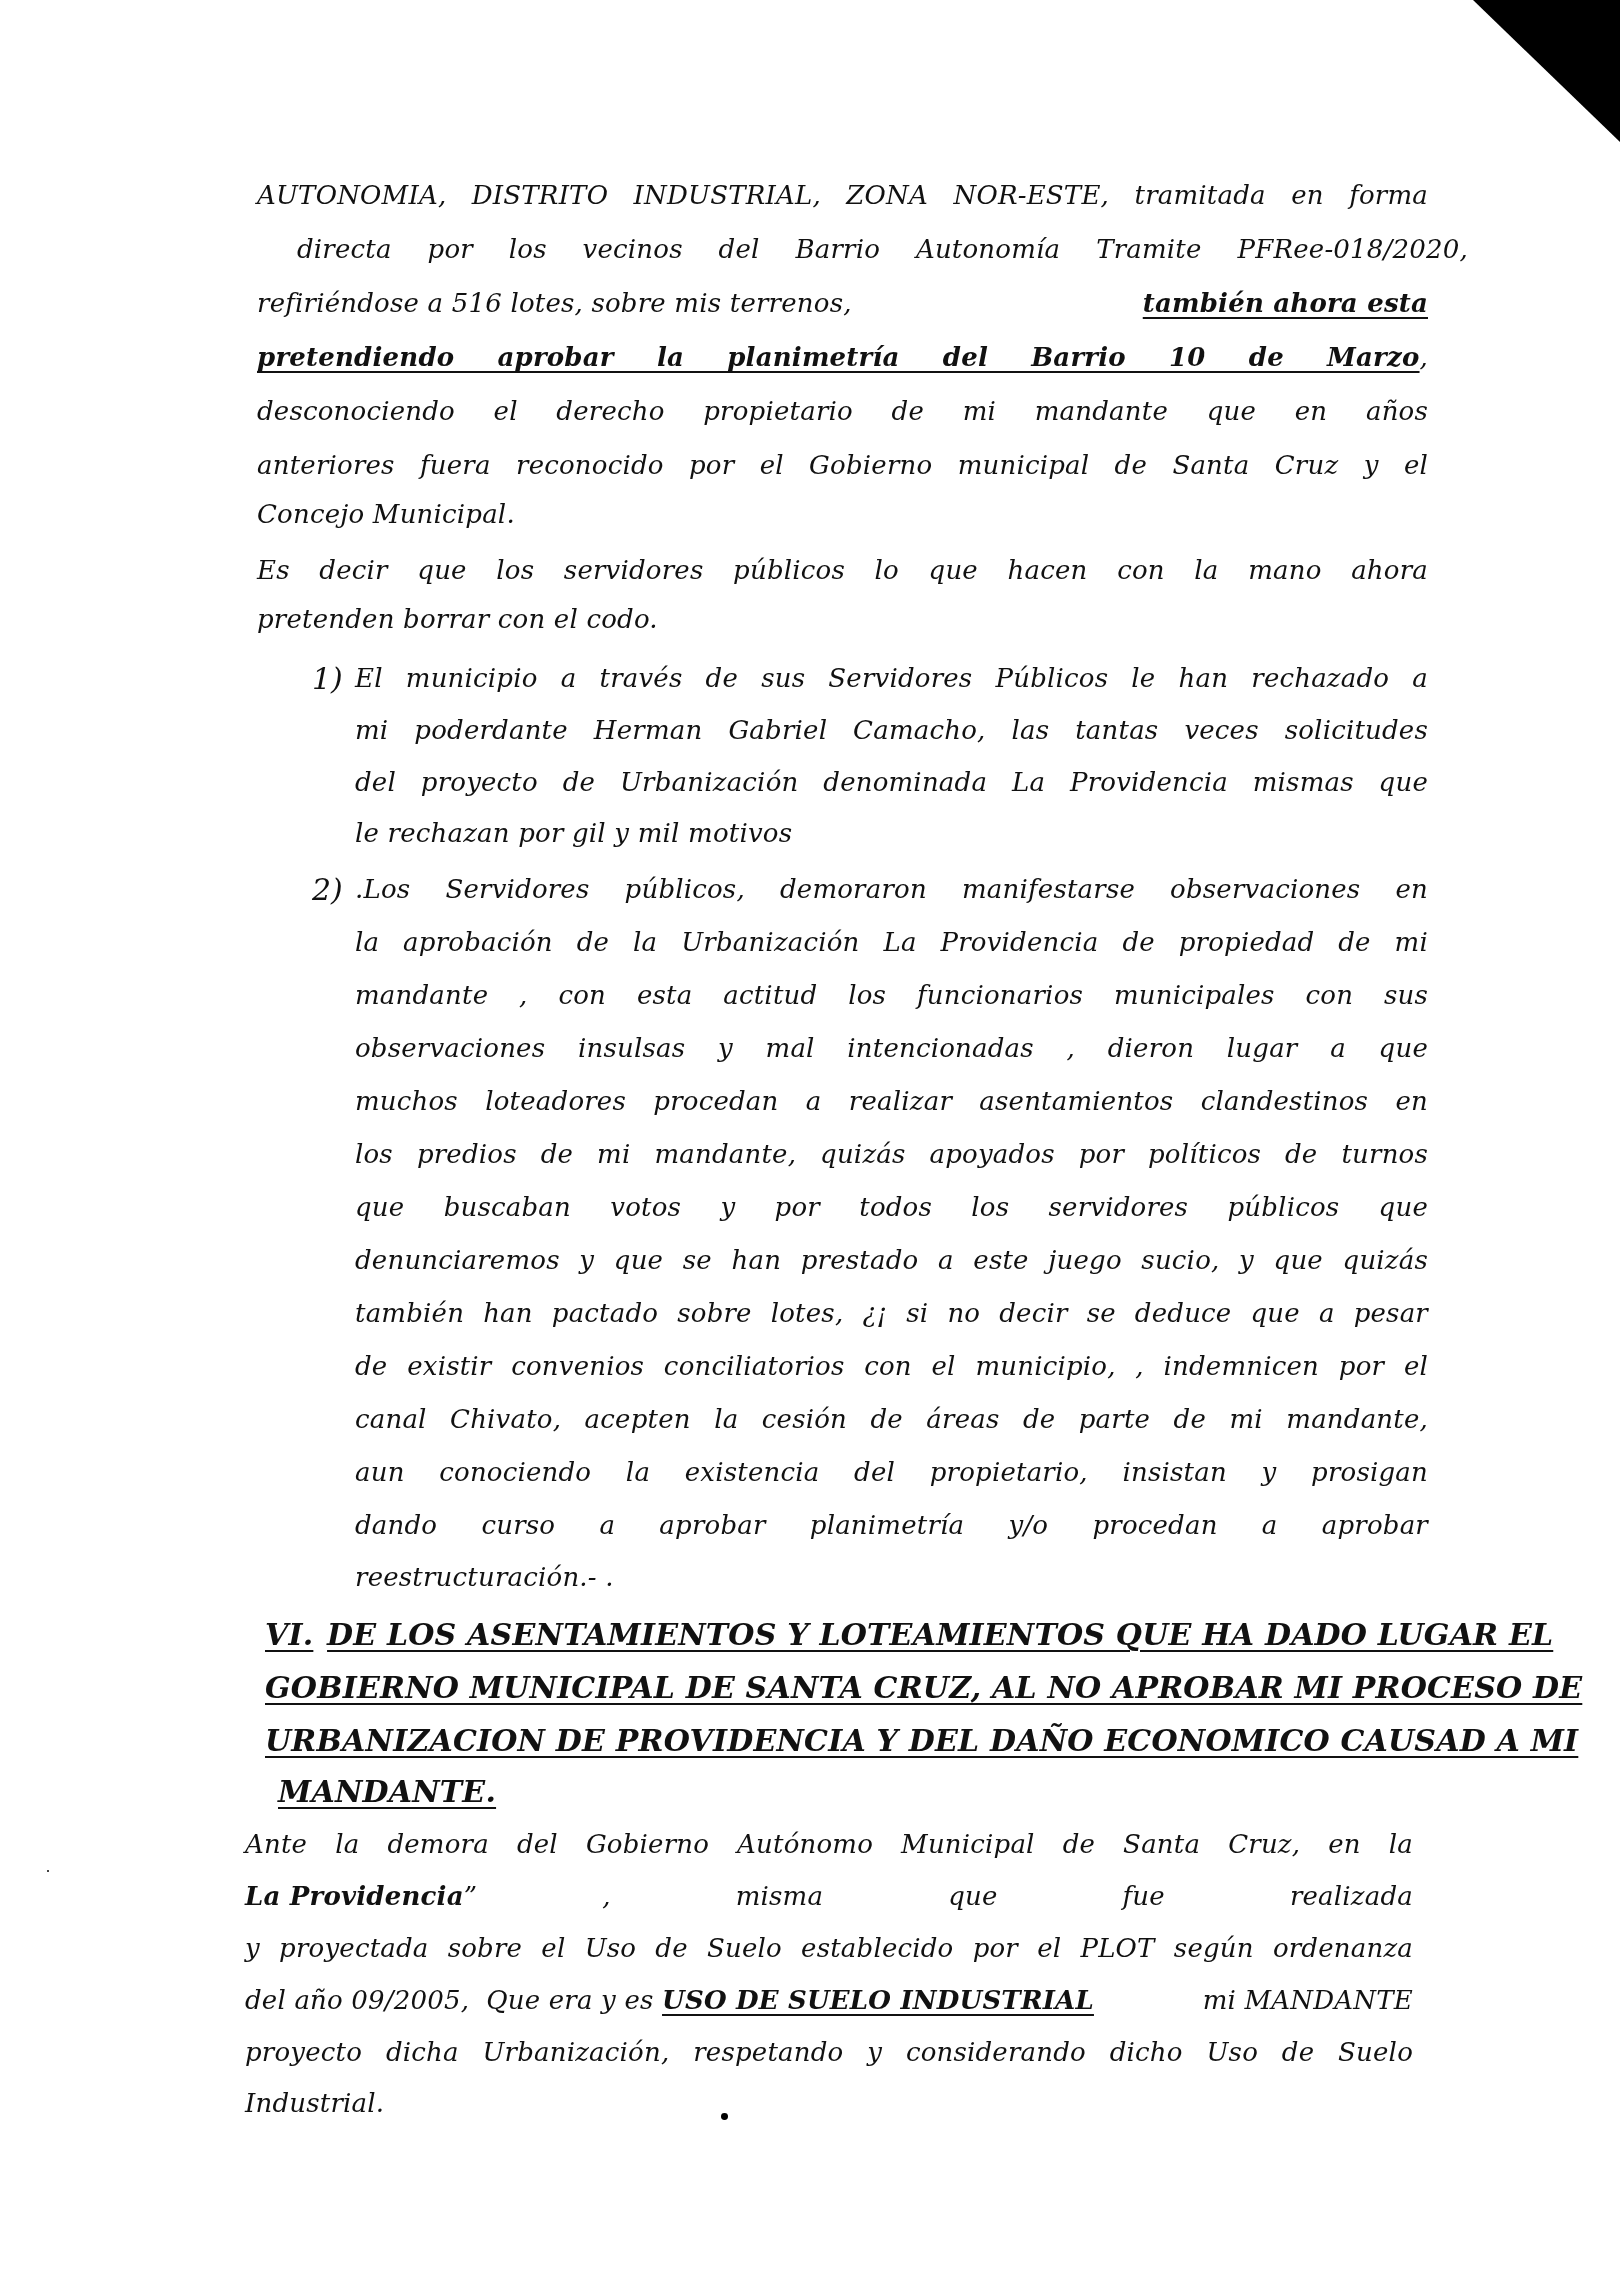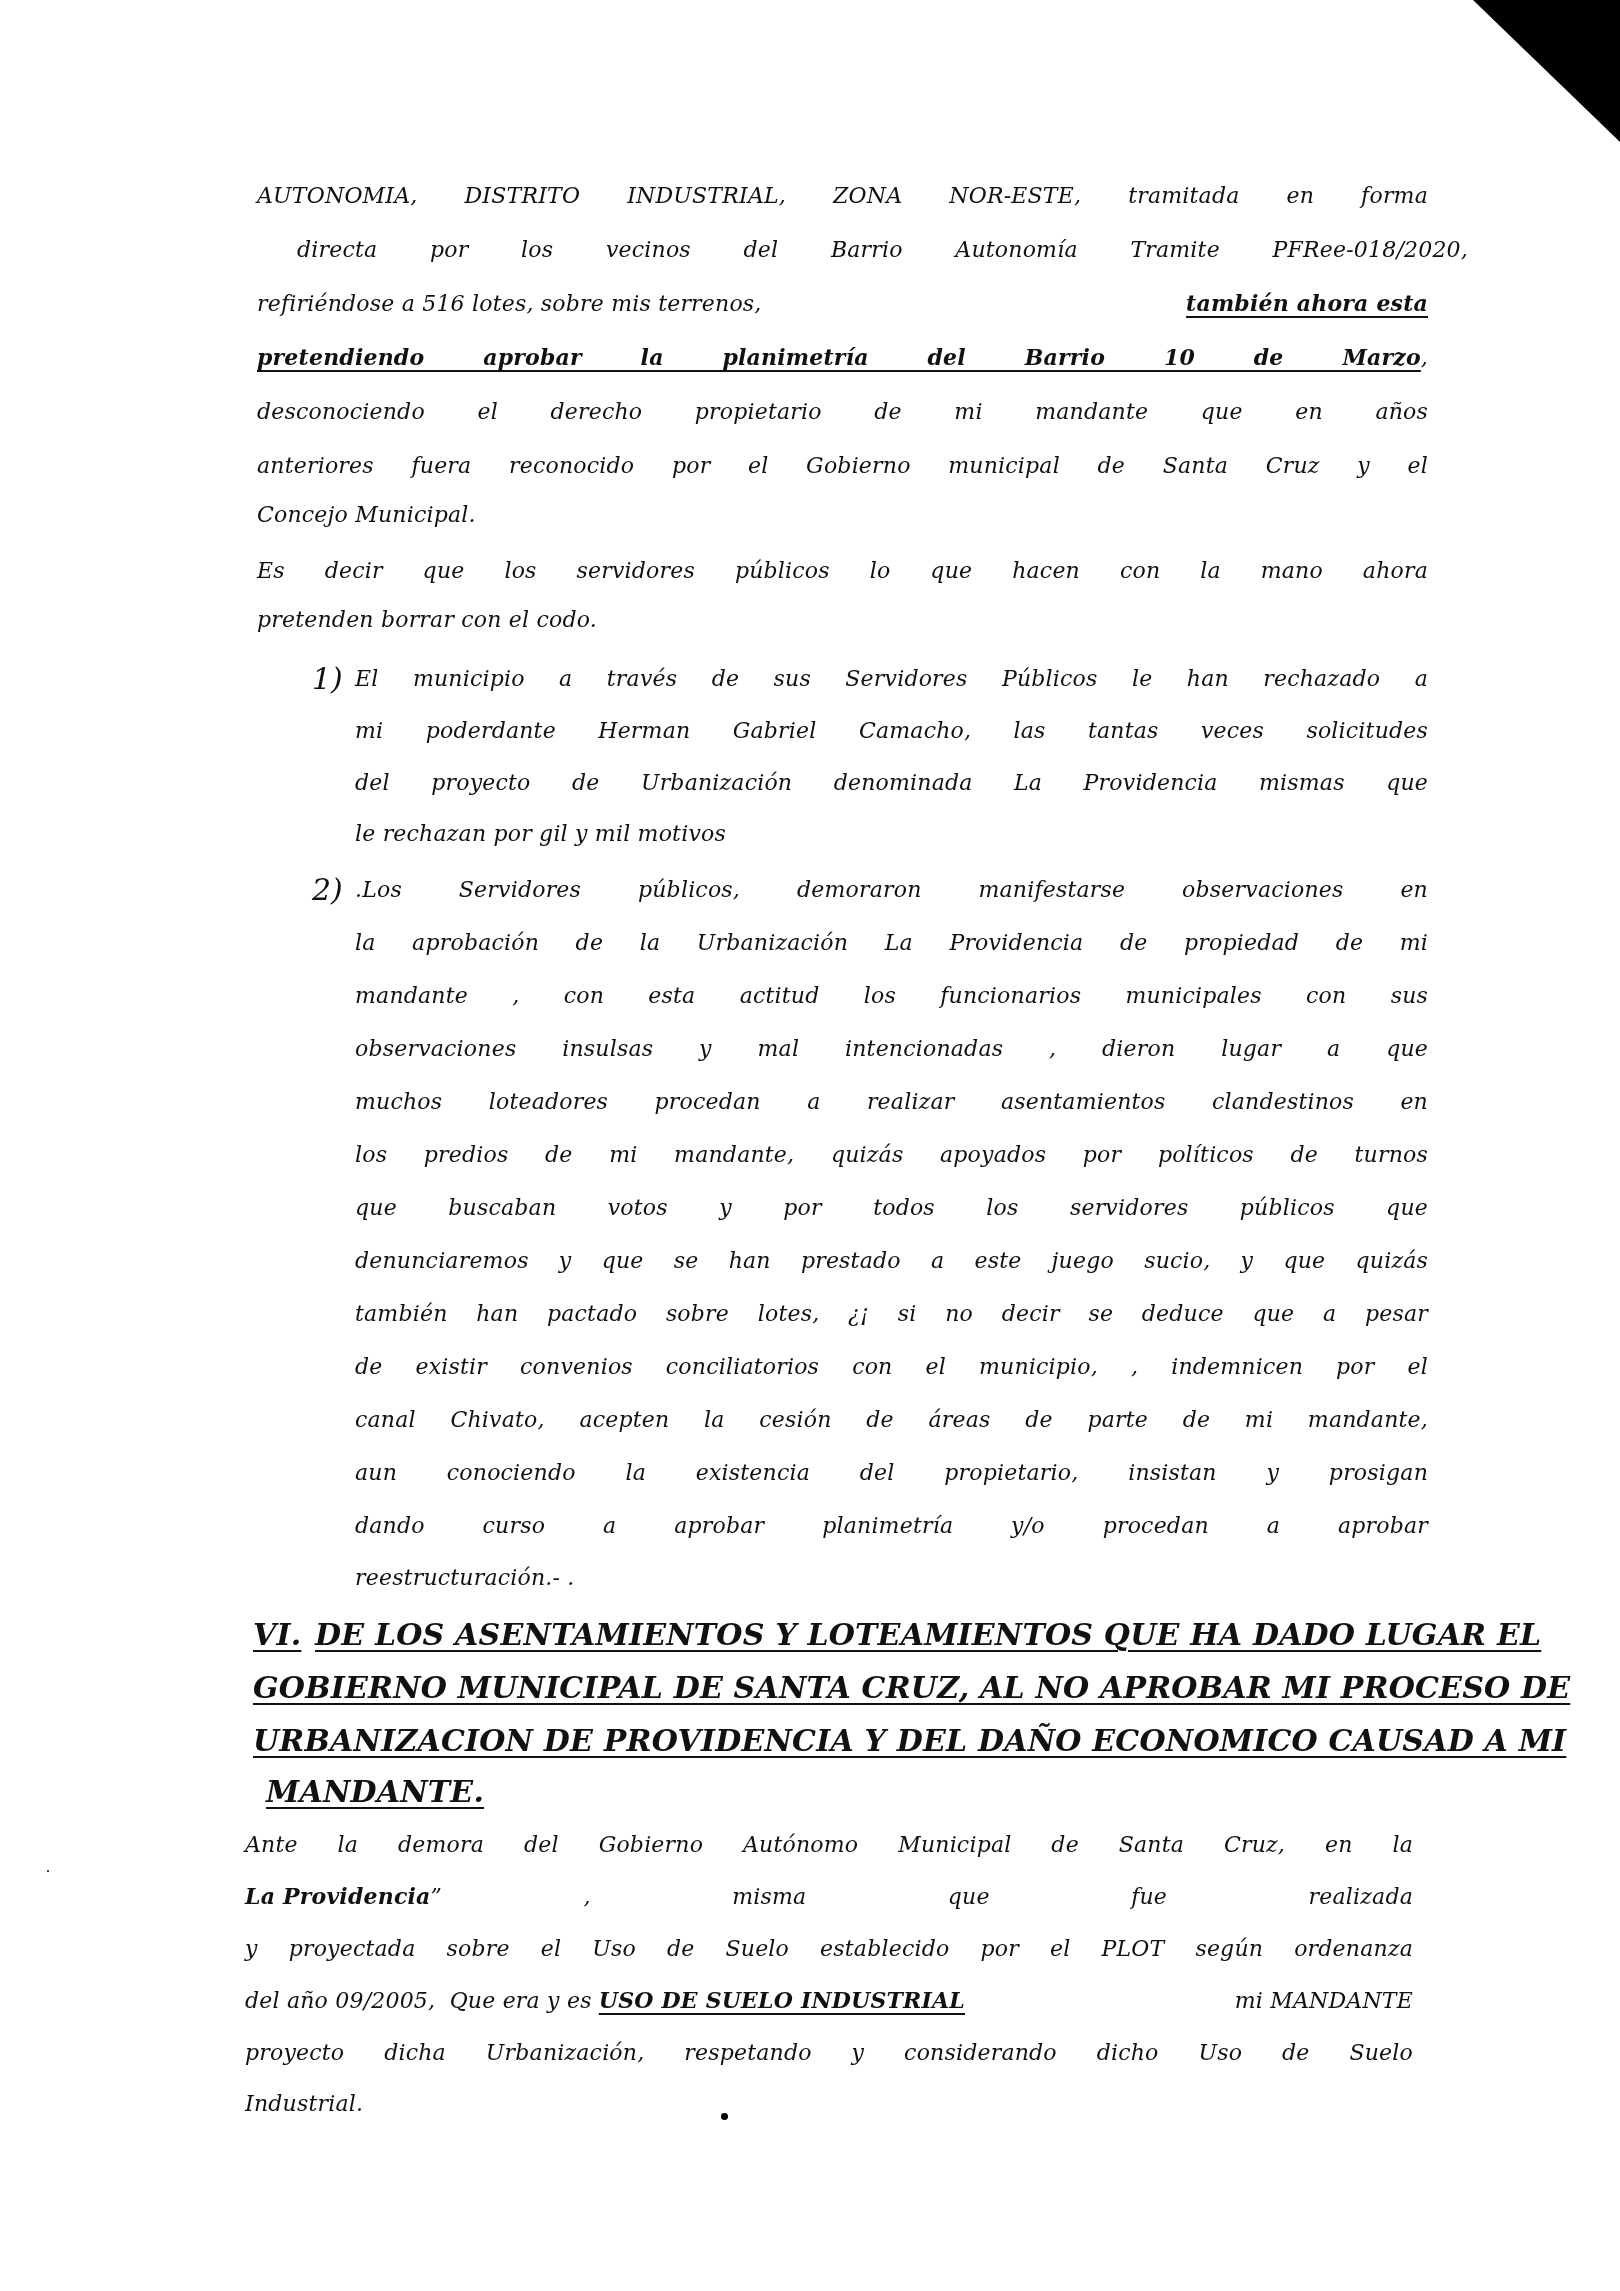--- a/index.html
+++ b/index.html
@@ -1,25 +1,25 @@
 <!DOCTYPE html>
 <html><head>
 <meta charset="utf-8">
 <style>
   html, body { margin: 0; padding: 0; background: #ffffff; }
   body { width: 1620px; height: 2292px; position: relative; overflow: hidden;
          font-family: "DejaVu Serif", "Liberation Serif", serif; color: #111; }
   .corner { position: absolute; right: 0; top: 0; width: 0; height: 0;
             border-top: 142px solid #000; border-left: 147px solid transparent; }
-  .line { position: absolute; font-style: italic; font-size: 22px; white-space: nowrap;
+  .line { position: absolute; font-style: italic; font-size: 26px; white-space: nowrap;
           letter-spacing: 0.2px; line-height: 39px; }
   .just { text-align: justify; text-align-last: justify; }
   .u { text-decoration: underline; text-underline-offset: 4.9px; text-decoration-thickness: 2px; }
   .b { font-weight: bold; }
-  .head { font-weight: bold; font-style: italic; font-size: 30px; }
+  .head { font-weight: bold; font-style: italic; font-size: 30px; margin-left: 12px; }
   .num { position: absolute; font-style: italic; font-size: 30px; line-height: 39px; }
   .dot { position: absolute; width: 6.9px; height: 6.9px; border-radius: 50%; background: #000; }
   .speck { position: absolute; width: 2px; height: 2px; background: #444; }
 </style>
 </head>
 <body>
 
 <div class="corner"></div>
 
 <div>

